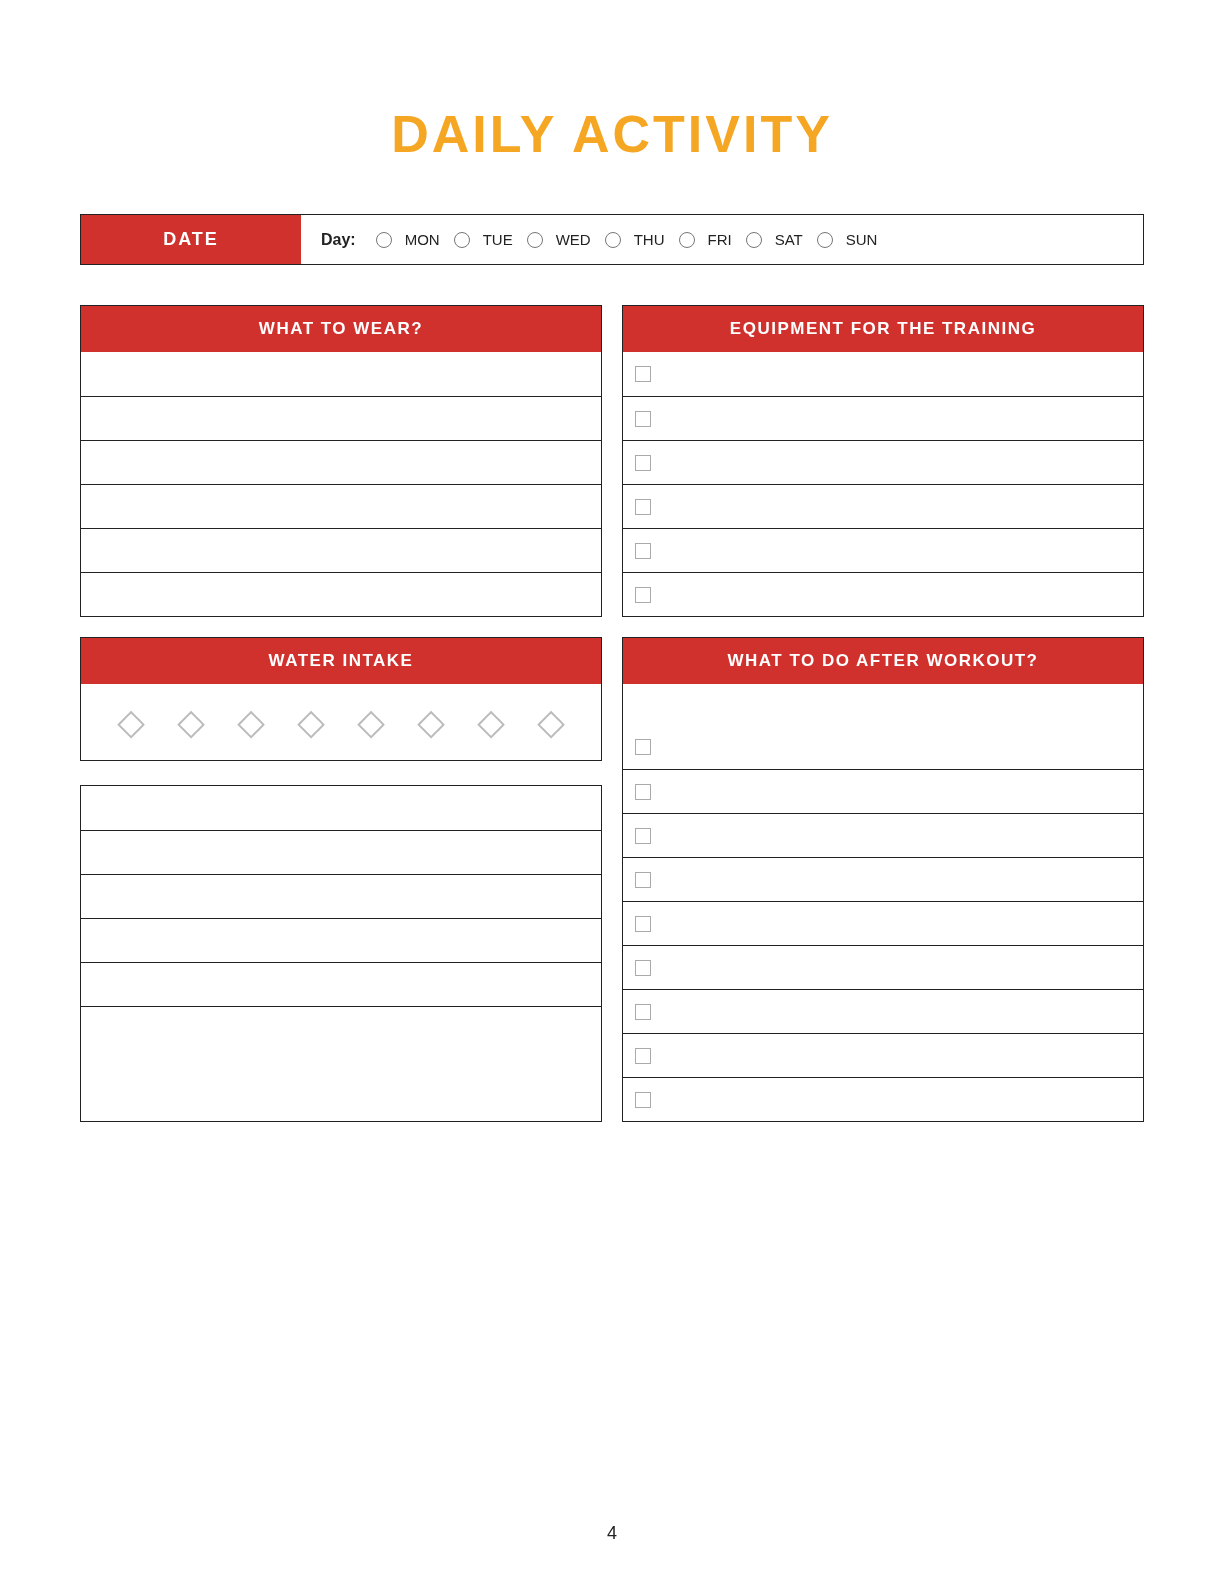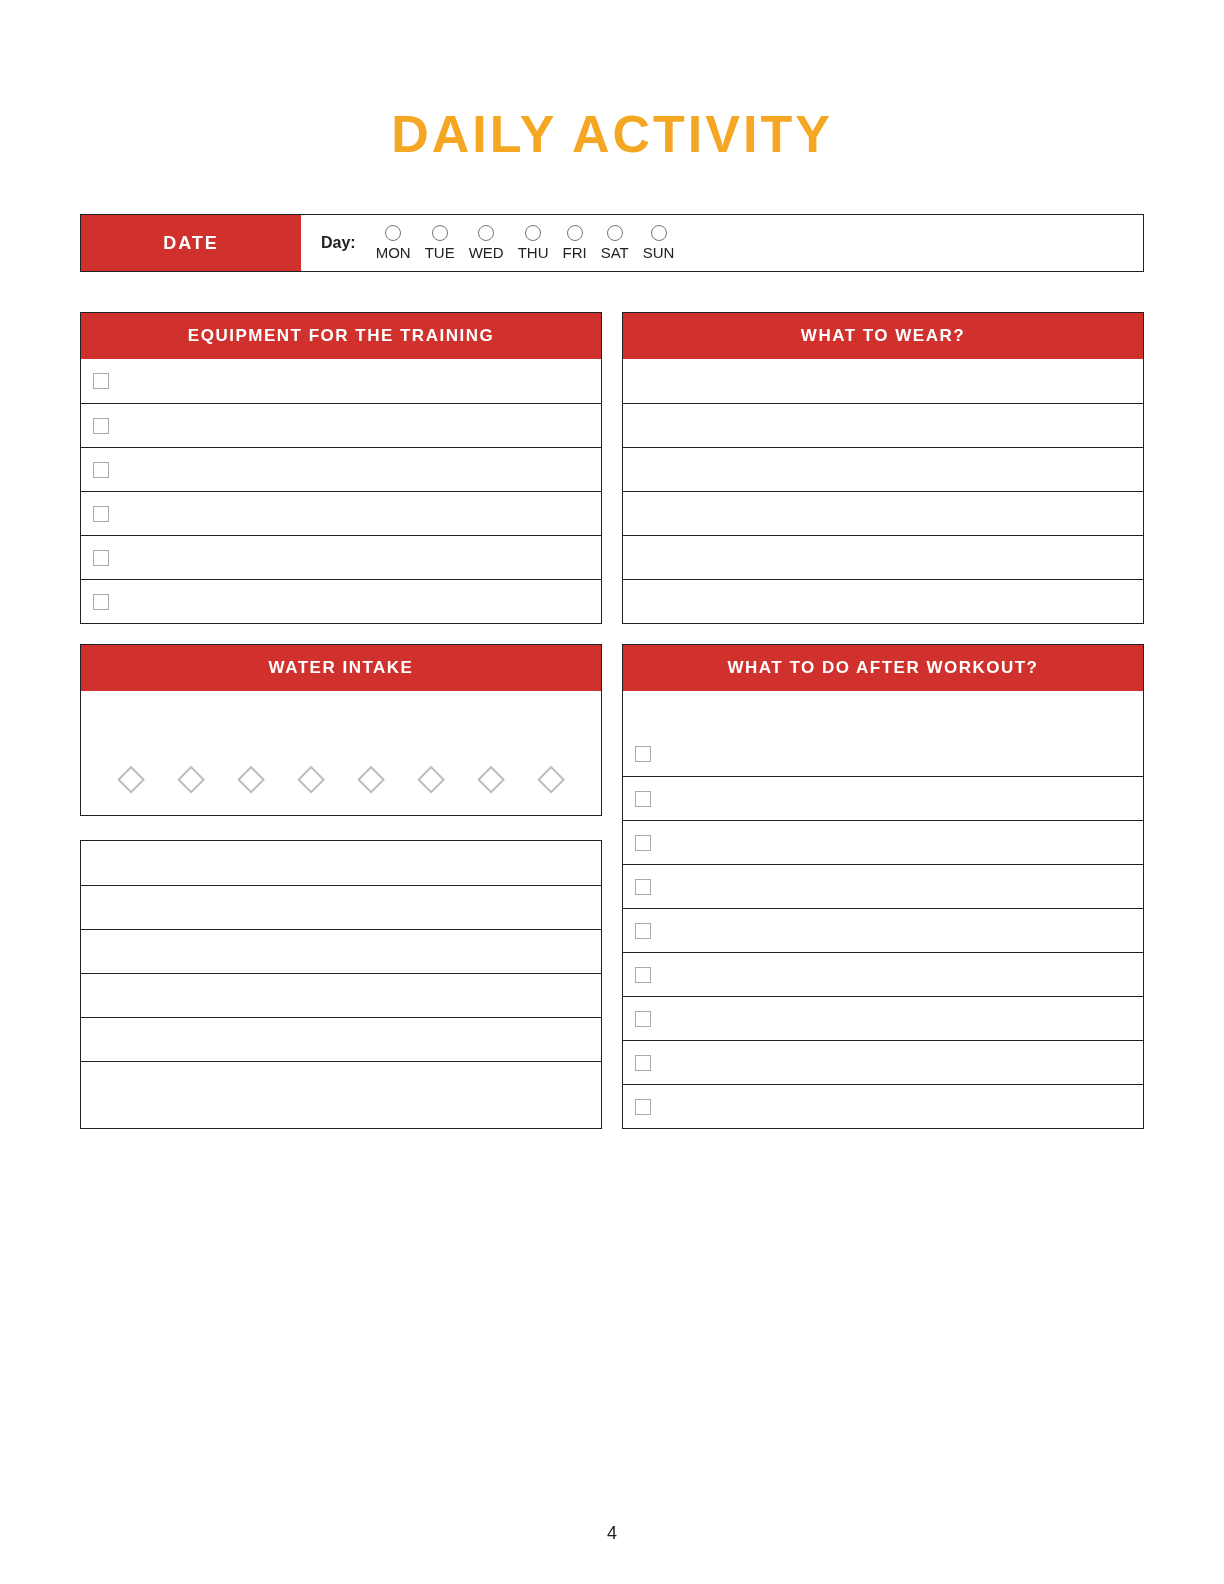--- a/index.html
+++ b/index.html
@@ -55,25 +55,24 @@
       flex: 1;
     }
 
     .date-days .day-label {
       font-weight: 700;
       margin-right: 6px;
     }
 
     .day-option {
       display: flex;
-      align-items: center;
-      gap: 3px;
+      align-items: flex-end;
+      gap: 13px;
       font-size: 15px;
       color: #222;
-      flex-direction: column;
     }
 
     .day-option input[type="radio"] {
       width: 16px;
       height: 16px;
       accent-color: #D0312D;
     }
 
     .main-grid {
       display: grid;
@@ -135,21 +134,20 @@
 
     .left-bottom {
       display: flex;
       flex-direction: column;
       gap: 0;
     }
 
     .water-box {
       border: 1.5px solid #222;
       margin-bottom: 24px;
-      gap: 48px;
     }
 
     .water-drops {
       display: flex;
       align-items: center;
       justify-content: space-around;
       padding: 20px 20px;
     }
 
     .water-drop {
@@ -217,52 +215,52 @@
     <label class="day-option">
       <input type="radio" name="day" style=""> 
         <span>SUN</span>
     </label>
   </div>
 </div>
 
 <div class="main-grid">
 
   <div class="section-box">
+    <div class="section-header">WHAT TO WEAR?</div>
+    <div class="section-rows">
+      <div class="section-row"></div>
+      <div class="section-row"></div>
+      <div class="section-row"></div>
+      <div class="section-row"></div>
+      <div class="section-row"></div>
+      <div class="section-row"></div>
+    </div>
+  </div>
+
+  <div class="section-box">
     <div class="section-header">EQUIPMENT FOR THE TRAINING</div>
     <div class="section-rows">
       <div class="section-row">
         <span class="checkbox-square"></span>
       </div>
       <div class="section-row">
         <span class="checkbox-square"></span>
       </div>
       <div class="section-row">
         <span class="checkbox-square"></span>
       </div>
       <div class="section-row">
         <span class="checkbox-square"></span>
       </div>
       <div class="section-row">
         <span class="checkbox-square"></span>
       </div>
       <div class="section-row">
         <span class="checkbox-square"></span>
       </div>
-    </div>
-  </div>
-
-  <div class="section-box">
-    <div class="section-header">WHAT TO WEAR?</div>
-    <div class="section-rows">
-      <div class="section-row"></div>
-      <div class="section-row"></div>
-      <div class="section-row"></div>
-      <div class="section-row"></div>
-      <div class="section-row"></div>
-      <div class="section-row"></div>
     </div>
   </div>
 </div>
 
 <div class="bottom-grid">
 
   <div class="left-bottom">
 
     <div class="water-box section-box">
       <div class="section-header">WATER INTAKE</div>

